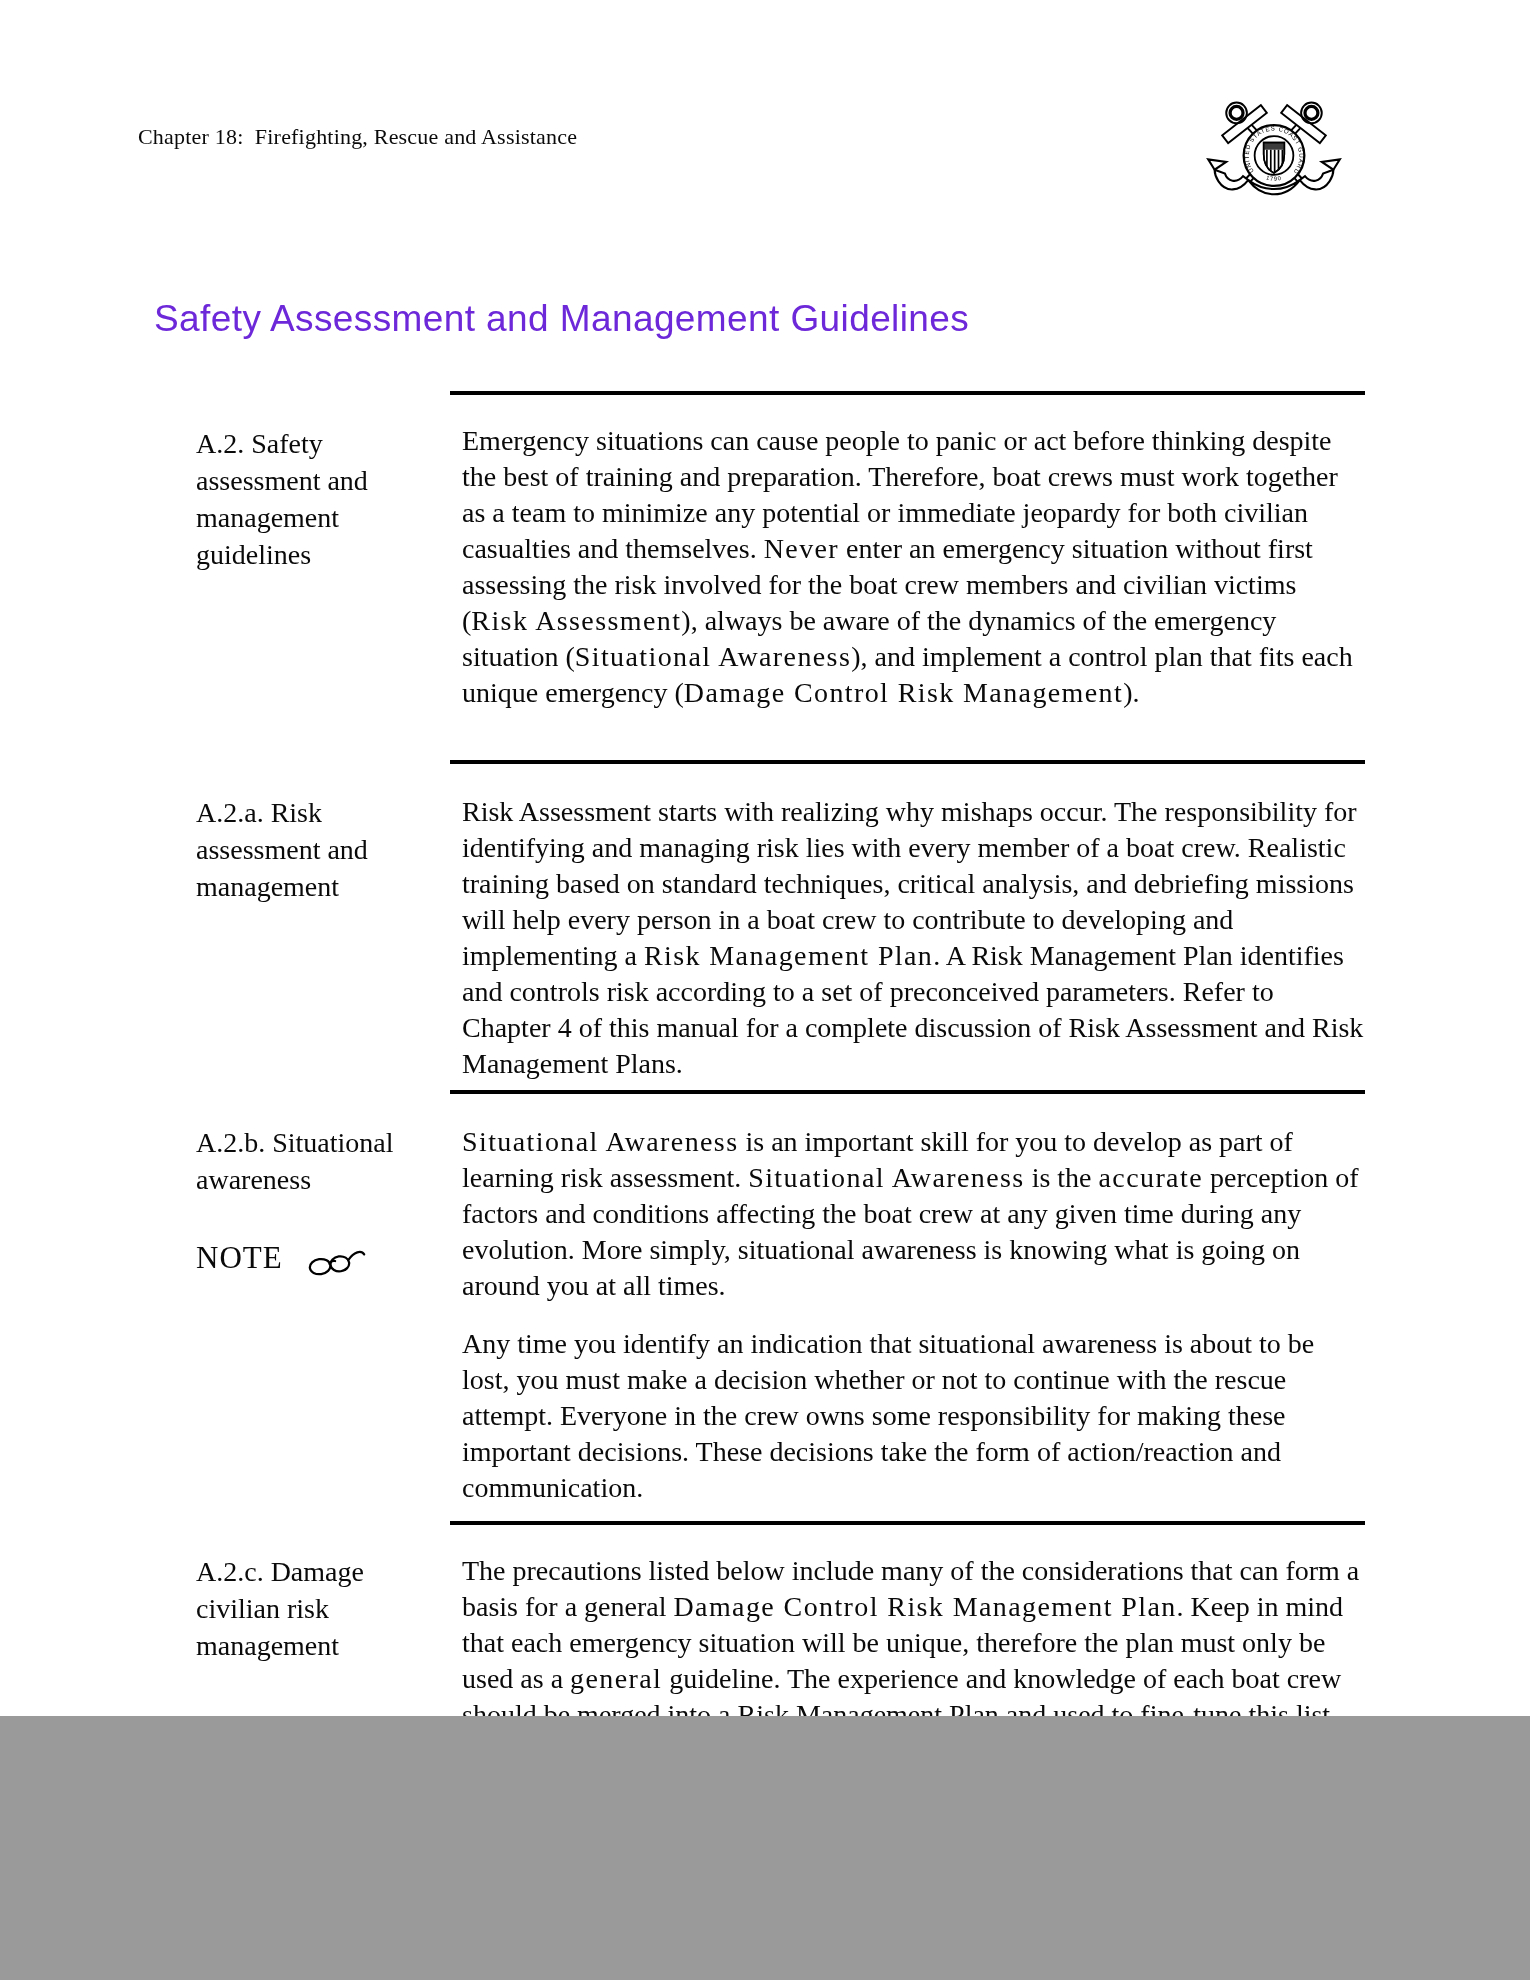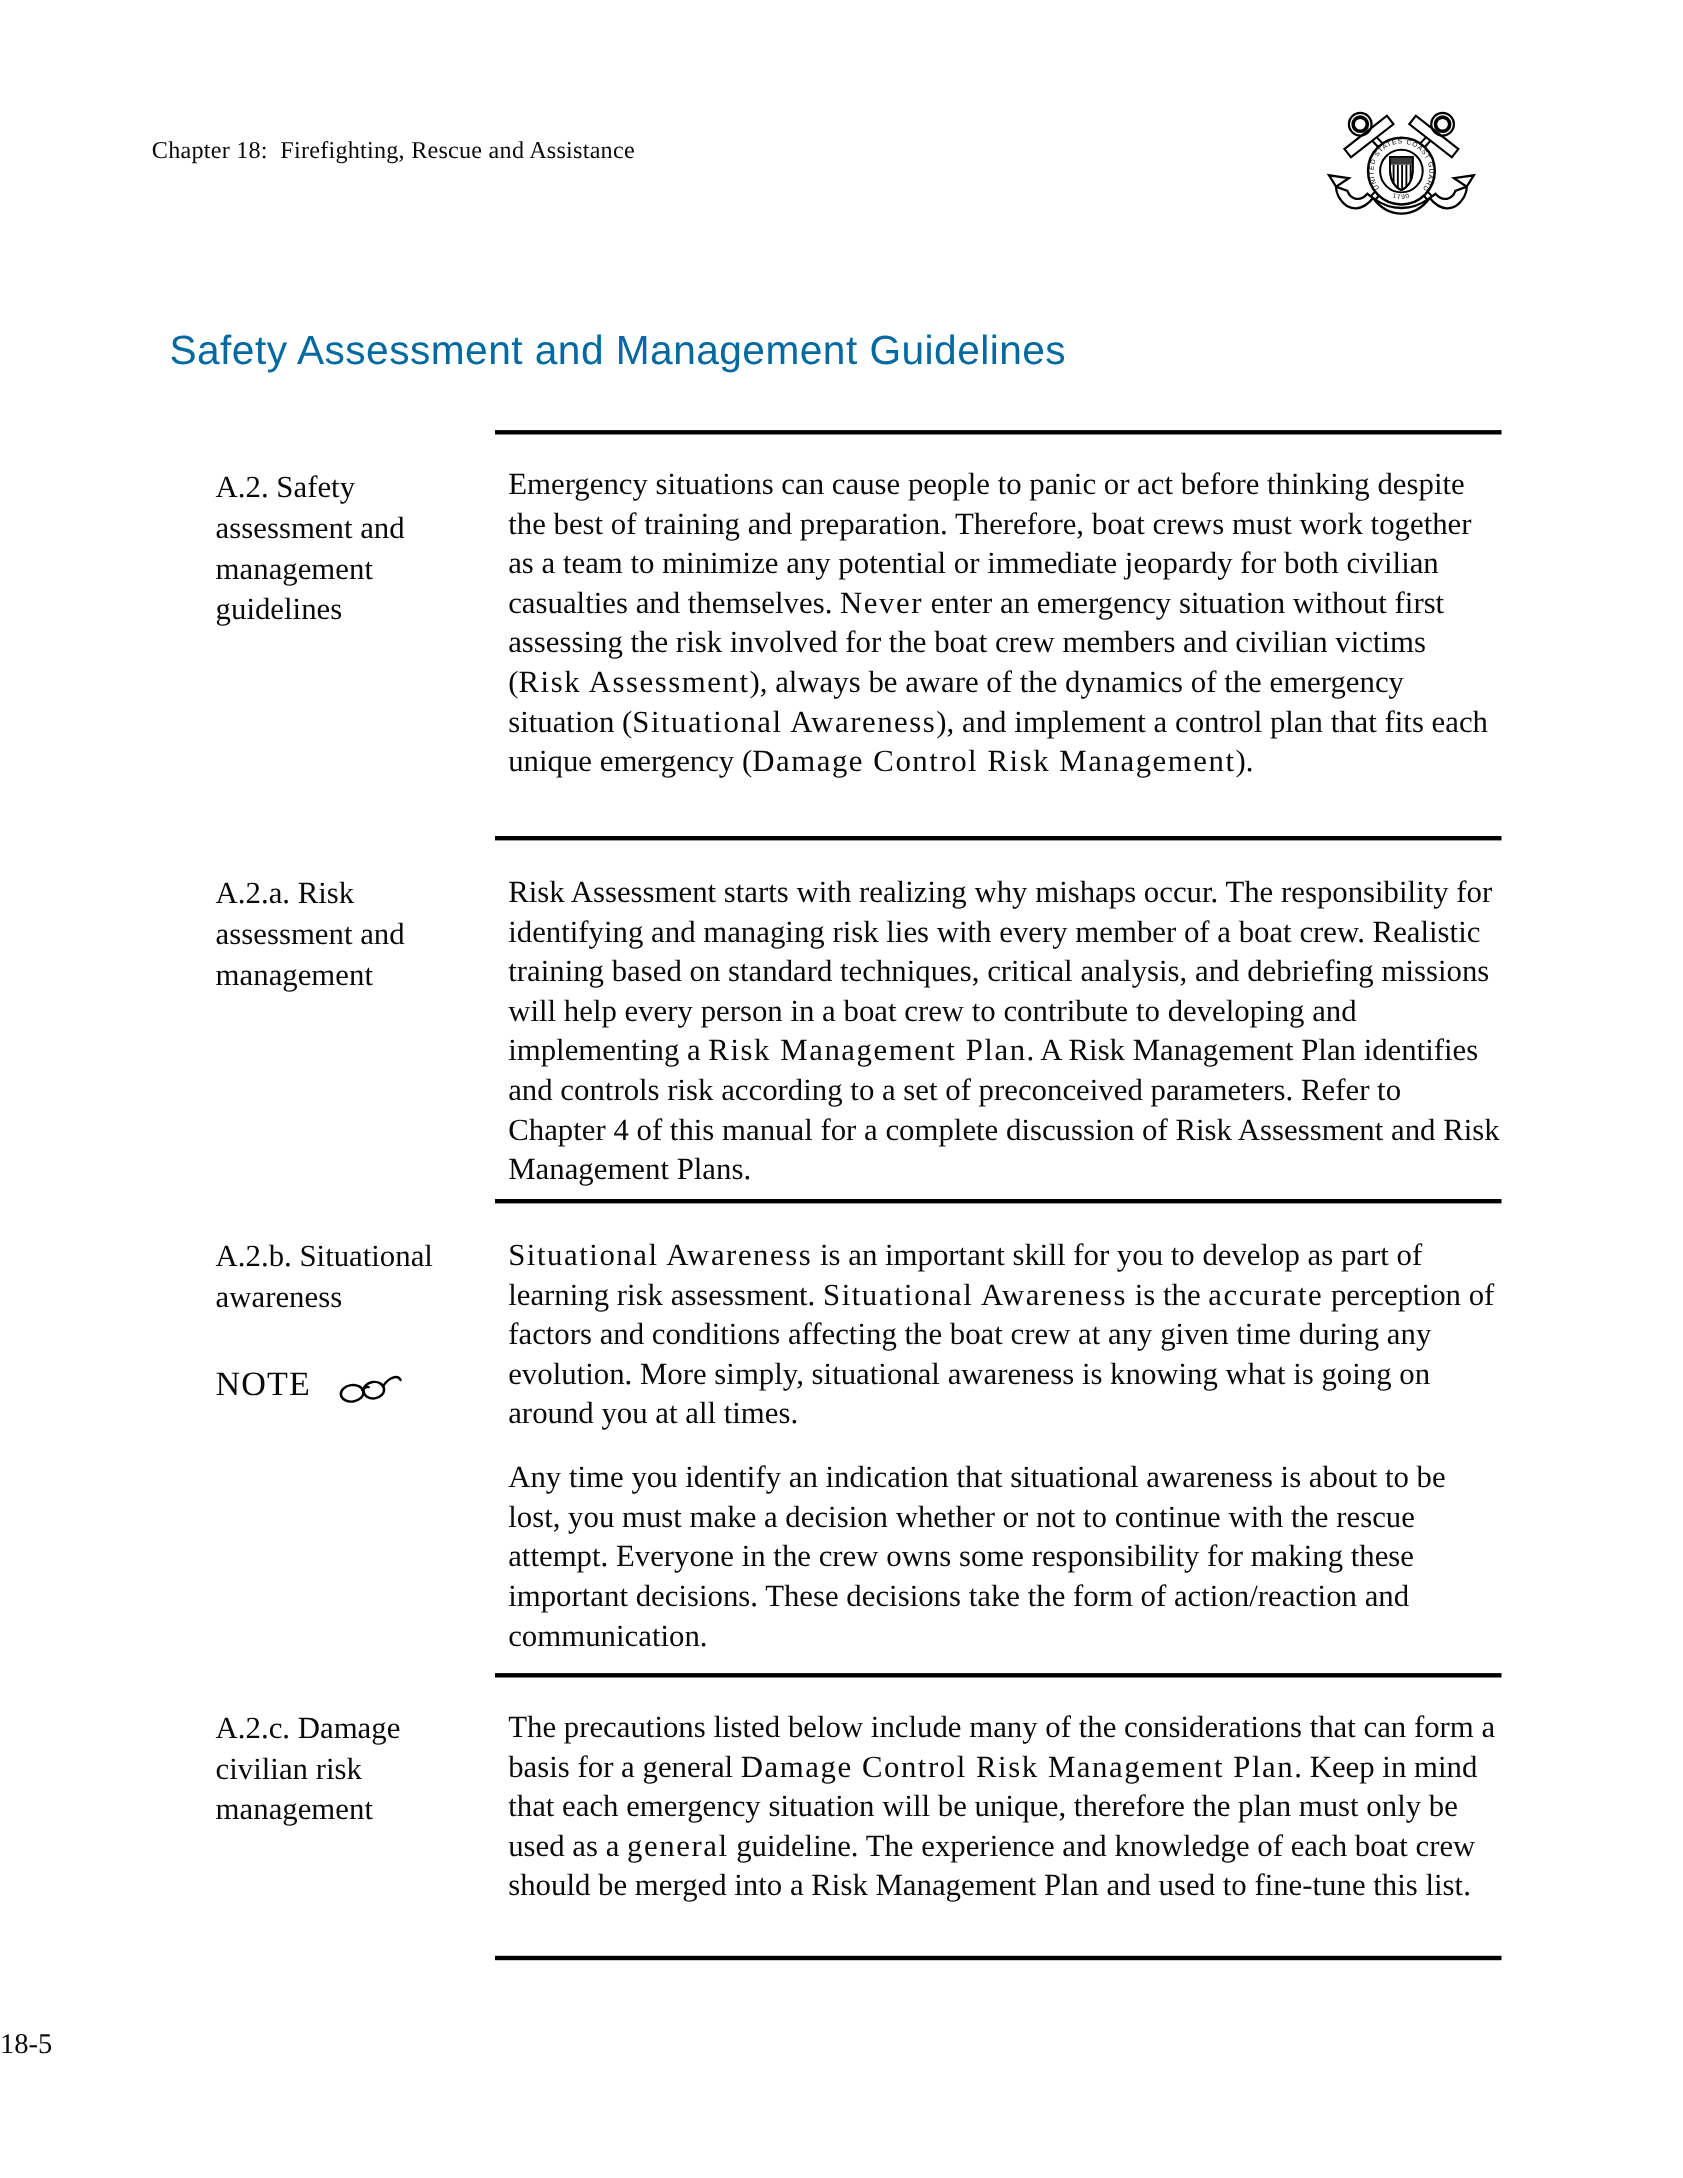--- a/index.html
+++ b/index.html
@@ -1,35 +1,35 @@
 <!DOCTYPE html>
 <html><head>
 <meta charset="utf-8">
 <style>
   html,body { margin:0; padding:0; background:#9a9a9a; }
   .page {
     position:relative;
-    width:1530px; height:1980px;
+    width:1530px; height:1716px;
     margin:0 auto;
     background:#fff;
     color:#0a0a0a;
     font-family:"Liberation Serif", serif;
     overflow:hidden;
   }
   .chapter {
     position:absolute; left:138px; top:124px;
     font-size:22px; letter-spacing:0.2px;
     white-space:pre;
   }
   .emblem { position:absolute; left:1203px; top:82px; width:142px; height:138px; }
   .title {
     position:absolute; left:154px; top:298px; margin:0;
     font-family:"Liberation Sans", sans-serif;
     font-weight:400; font-size:37px; letter-spacing:0.4px;
-    color:#0369a1;
+    color:#6d28d9;
   }
   .rule { position:absolute; left:450px; width:915px; height:4px; background:#000; }
   .r1 { top:391px; } .r2 { top:760px; } .r3 { top:1090px; } .r4 { top:1521px; } .r5 { top:1778px; }
   .sec-head {
     position:absolute; left:196px; width:256px;
     font-size:28px; line-height:37px;
   }
   .sec-body { position:absolute; left:462px; width:902px; }
   .sec-body p { margin:0; font-size:28px; line-height:36px; }
   .sec-body p + p { margin-top:22px; }

